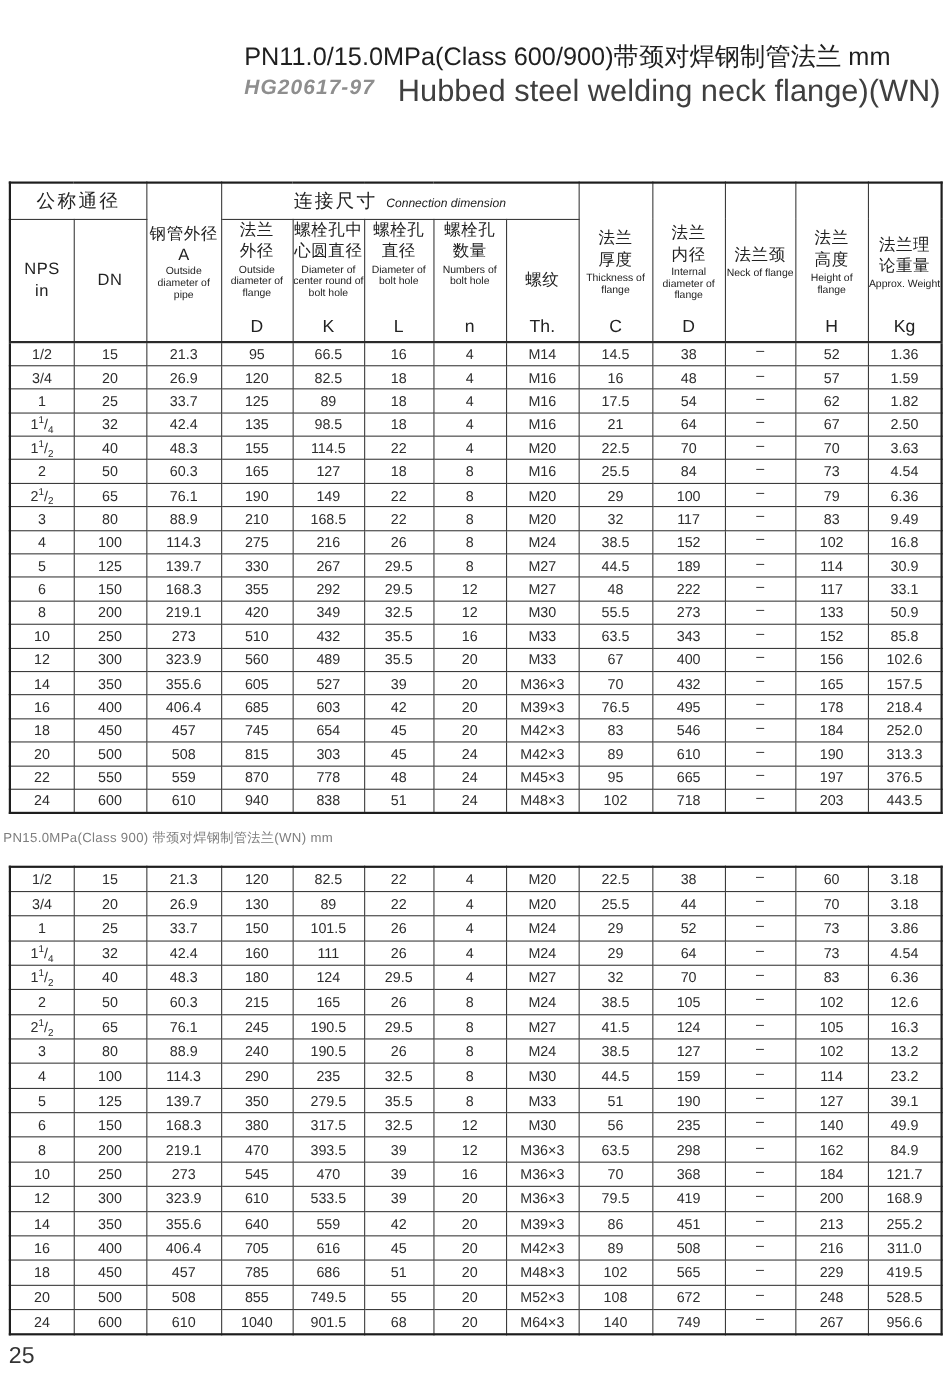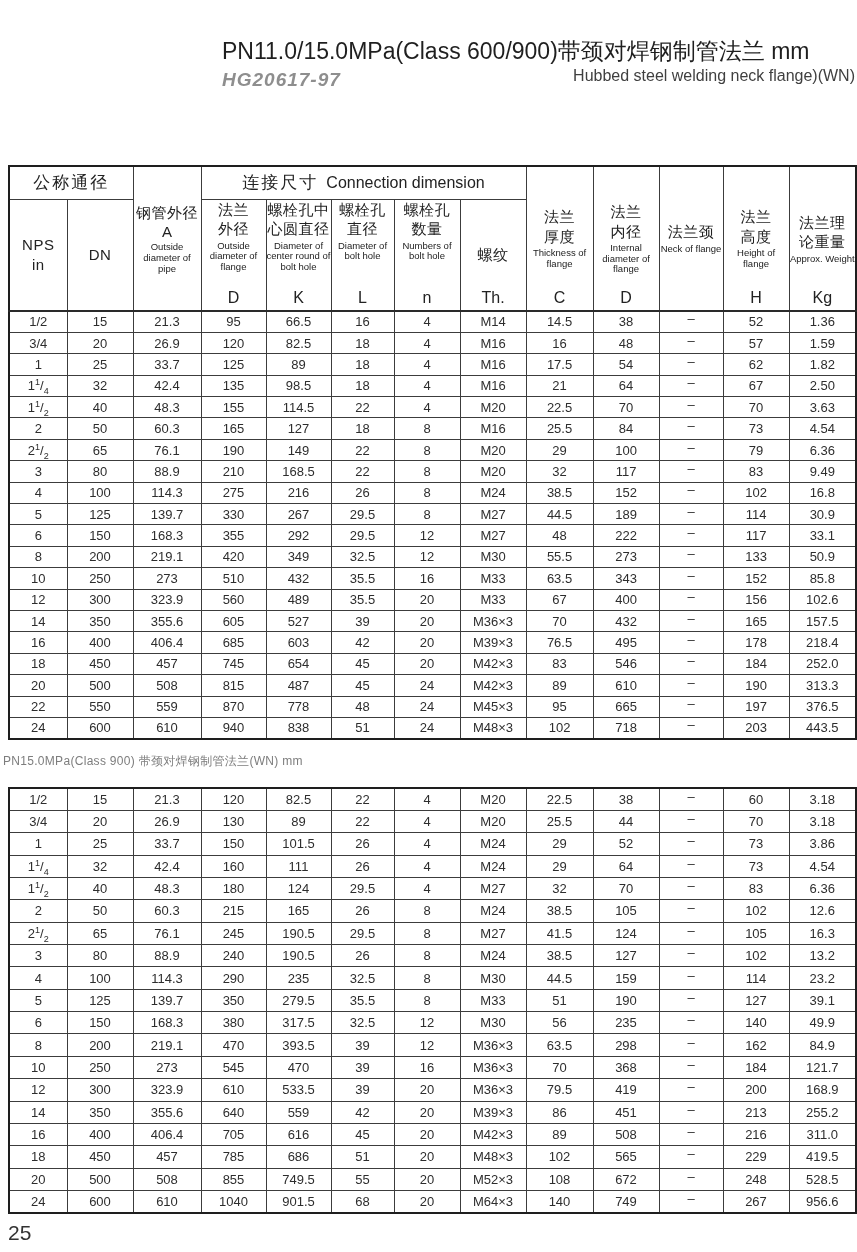--- a/index.html
+++ b/index.html
@@ -22,21 +22,21 @@
     position:absolute; left:222px; top:36px; width:633px;
     font-size:23px; color:#1f1f1f; white-space:nowrap; letter-spacing:0px;
   }
   .std-code {
     position:absolute; left:222px; top:69px;
     font-size:19px; font-weight:bold; font-style:italic; color:#8e8e8e;
     letter-spacing:1px;
   }
   .title-en {
     position:absolute; right:2px; top:67px;
-    font-size:16px; color:#3f3f3f;
+    font-size:28px; color:#3f3f3f;
   }
   
   table.tbl {
     position:absolute; left:8px; width:847px;
     border-collapse:collapse; table-layout:fixed;
     border:2px solid #1e1e1e;
     padding-left:28px;
   }
   #table1 { top:165px; }
   #table2 { top:787px; }
@@ -51,21 +51,21 @@
   #table2 tbody tr { height:22.37px; }
   .tbl tbody td { font-size:13px; color:#2d2d2d; }
   .tbl sup, .tbl sub { font-size:9px; line-height:0; }
   .dash { position:relative; top:-3px; }
   
   th { position:relative; vertical-align:middle; }
   th.v-top { vertical-align:top; }
   .cn  { font-size:15px; line-height:1.3; letter-spacing:0.5px; white-space:pre-line; color:#222; }
   .cn-lg { font-size:17px; letter-spacing:2px; color:#222; display:inline-block; }
   .en  { font-size:9.5px; line-height:1.12; margin-top:2px; color:#222; }
-  .en-inline { font-size:16px; letter-spacing:0; margin-left:8px; color:#222; }
+  .en-inline { font-size:11px; letter-spacing:0; margin-left:8px; color:#222;font-style:italic; }
   .mid-letter { font-size:15px; margin-top:1px; color:#222; }
   .letter {
     position:absolute; bottom:3px; left:0; right:0;
     text-align:center; font-size:16px; color:#222;
   }
   .pad-top { padding-top:5px; }
   .lift    { padding-bottom:26px; }  
   .lift-lg { padding-bottom:38px; }
   
   .sec2-title {
@@ -437,21 +437,21 @@
         <td>546</td>
         <td><span class="dash">–</span></td>
         <td>184</td>
         <td>252.0</td>
       </tr>
       <tr>
         <td>20</td>
         <td>500</td>
         <td>508</td>
         <td>815</td>
-        <td>487</td>
+        <td>303</td>
         <td>45</td>
         <td>24</td>
         <td>M42×3</td>
         <td>89</td>
         <td>610</td>
         <td><span class="dash">–</span></td>
         <td>190</td>
         <td>313.3</td>
       </tr>
       <tr>

